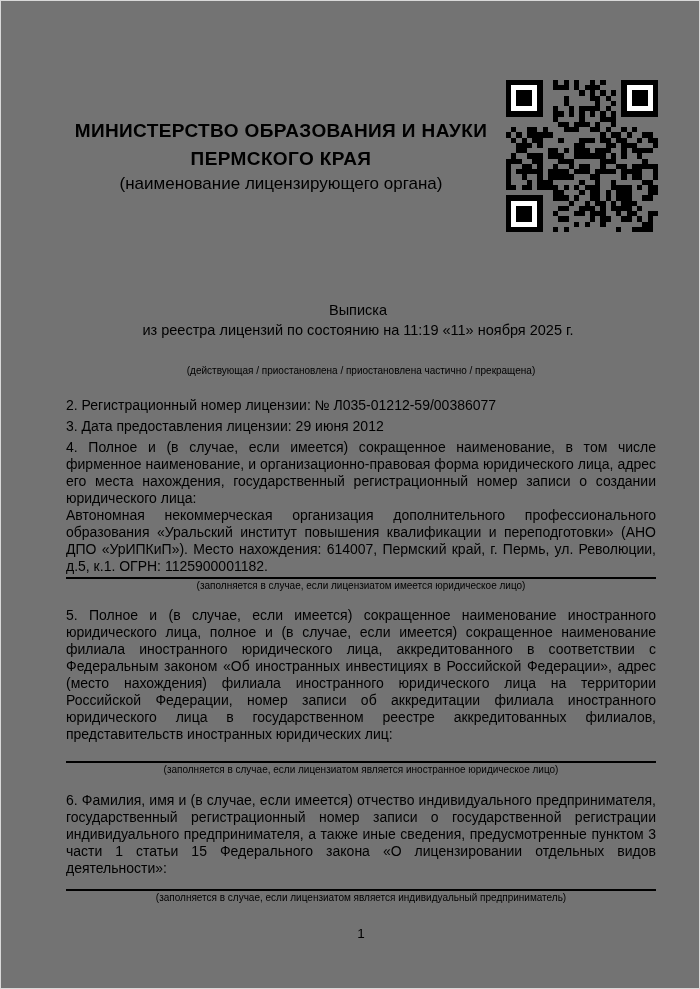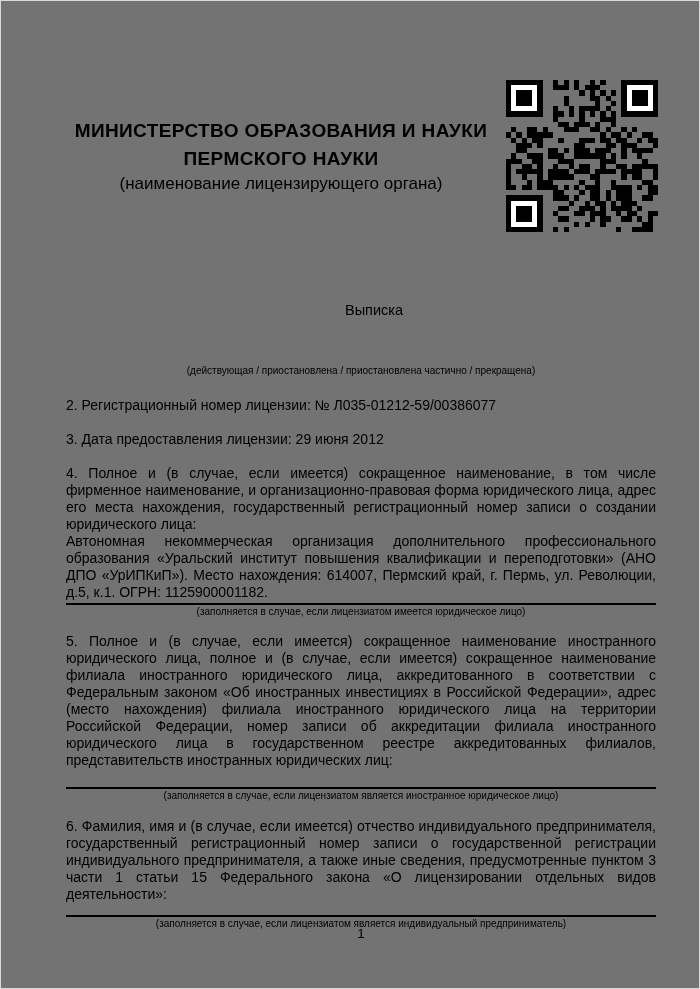--- a/index.html
+++ b/index.html
@@ -44,21 +44,21 @@
   .header .hnote {
     font-size: 17px;
     margin-top: 4px;
     line-height: 14px;
   }
 
   
   .doc-title {
     position: absolute;
     top: 299px;
-    left: 78px;
+    left: 62px;
     width: 590px;
     text-align: center;
     font-size: 14.5px;
     line-height: 20px;
   }
 
   
   .body {
     position: absolute;
     top: 363px;
@@ -76,21 +76,21 @@
     text-align: center;
     margin-top: 3px;
   }
   .rule {
     border-top: 2px solid #000000;
     height: 0;
     margin-top: 2px;
   }
   .blank-value { height: 16px; }
 
-  .mt-item { margin-top: 17px; }
+  .mt-item { margin-top: 4px; }
   .mt-item2 { margin-top: 19px; }
   .mt-item5 { margin-top: 14px; }
   .mt-item6 { margin-top: 15px; }
   .mt-item7 { margin-top: 26px; }
   .rule-gap-12 { margin-top: 12px; }
 
   .pagenum {
     position: absolute;
     top: 925px;
     left: 65px;
@@ -414,26 +414,27 @@
         <rect x="23" y="1" width="5" height="5" fill="#fff"></rect>
         <rect x="24" y="2" width="3" height="3"></rect>
         <rect x="0" y="22" width="7" height="7"></rect>
         <rect x="1" y="23" width="5" height="5" fill="#fff"></rect>
         <rect x="2" y="24" width="3" height="3"></rect>
       </svg>
   </div>
 
   <header class="header">
     <div class="h1">МИНИСТЕРСТВО ОБРАЗОВАНИЯ И НАУКИ</div>
-    <div class="h1">ПЕРМСКОГО НАУКИ</div>
+    <div class="h1">ПЕРМСКОГО КРАЯ</div>
     <div class="hnote">(наименование лицензирующего органа)</div>
   </header>
 
   <div class="doc-title">
     <div>Выписка</div>
+    <div>из реестра лицензий по состоянию на 11:19 «11» ноября 2025 г.</div>
   </div>
 
   <main class="body">
 
     <section class="item">
       <p class="note">(действующая / приостановлена / приостановлена частично / прекращена)</p>
     </section>
 
     <section class="item mt-item2">
       <p>2. Регистрационный номер лицензии: № Л035-01212-59/00386077</p>

